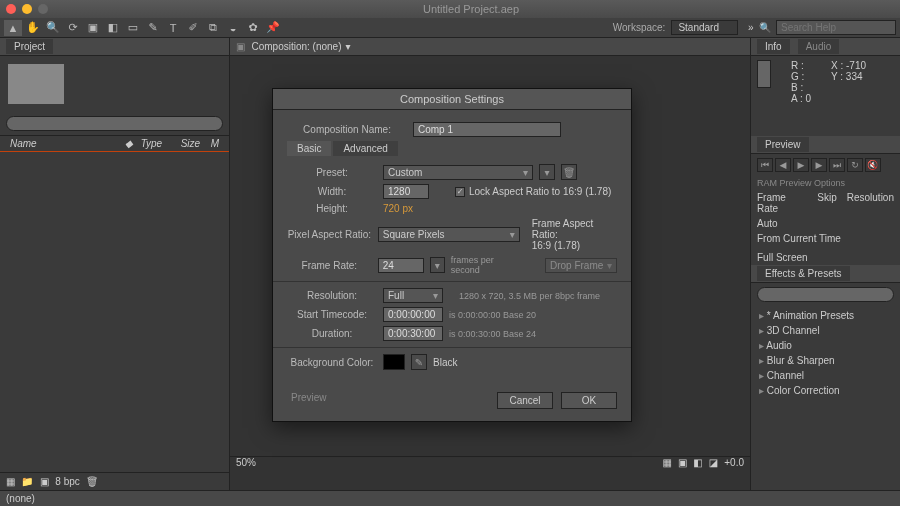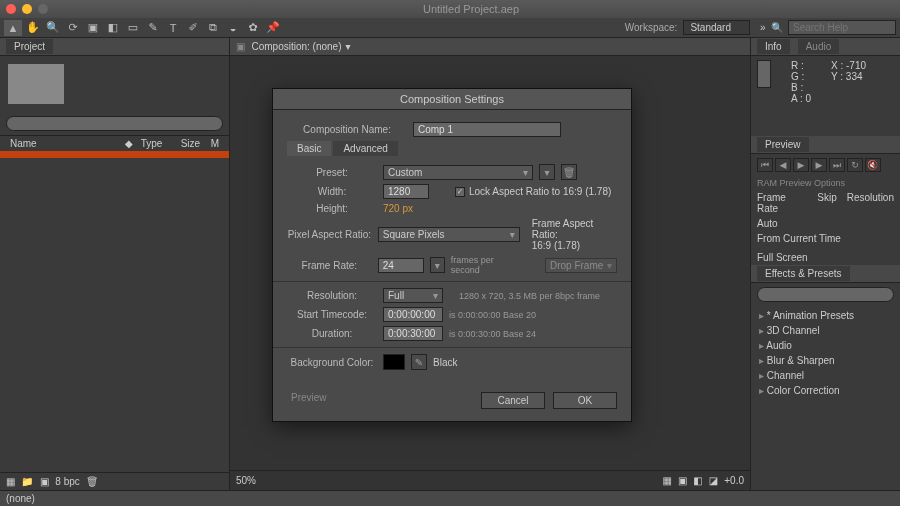--- a/index.html
+++ b/index.html
@@ -7,29 +7,29 @@
   .titlebar { height: 18px; background: linear-gradient(#5a5a5a,#4a4a4a); display:flex; align-items:center; padding:0 6px; }
   .traffic { display:flex; gap:6px; }
   .traffic span { width:10px; height:10px; border-radius:50%; display:inline-block; }
   .tr-red{background:#ff5f57;} .tr-yel{background:#febc2e;} .tr-grn{background:#666;}
   .titlebar-title { flex:1; text-align:center; color:#999; font-size:11px; }
   .toolbar { height:20px; background:#404040; border-bottom:1px solid #222; display:flex; align-items:center; padding:0 4px; gap:2px; }
   .tool { width:18px; height:16px; display:flex; align-items:center; justify-content:center; color:#bbb; font-size:11px; }
   .tool.active { background:#5a5a5a; }
   .workspace-label { margin-left:auto; font-size:10px; color:#aaa;text-align:center; }
   .workspace-sel { background:#3a3a3a; border:1px solid #222; padding:1px 18px 1px 6px; margin:0 4px; position:relative; }
-  .searchhelp { width:108px; background:#555; border:1px solid #222; padding:1px 4px; color:#999; }
+  .searchhelp { width:120px; background:#555; border:1px solid #222; padding:1px 4px; color:#999; }
   .main { display:flex; height:calc(100% - 18px - 20px - 16px); }
   .left { width:230px; background:#3a3a3a; border-right:1px solid #222; display:flex; flex-direction:column; }
   .panel-tab { height:18px; display:flex; align-items:center; padding:0 6px; background:#484848; border-bottom:1px solid #222; }
   .panel-tab span { background:#3a3a3a; padding:2px 8px; font-size:10px; }
   .thumb { width:56px; height:40px; background:#888; margin:8px; }
   .search-row { padding:4px 6px; }
   .search-field { width:100%; background:#666; border:1px solid #222; border-radius:10px; padding:1px 6px; color:#ccc; }
-  .cols { display:flex; font-size:10px; color:#aaa; padding:2px 6px; border-top:1px solid #222; border-bottom:7px solid #c2410c; }
+  .cols { display:flex; font-size:10px; color:#aaa; padding:2px 6px; border-top:1px solid #222; border-bottom:1px solid #c2410c;font-style:italic; }
   .cols div { padding:0 4px; }
   .center { flex:1; background:#333; display:flex; flex-direction:column; }
   .comp-tab { height:18px; background:#484848; display:flex; align-items:center; padding:0 6px; border-bottom:1px solid #222; }
   .viewer { flex:1; background:#333; }
   .right { width:150px; background:#3a3a3a; border-left:1px solid #222; display:flex; flex-direction:column; }
   .info-row { display:flex; gap:20px; padding:4px 6px; font-size:10px; }
   .swatch { width:14px; height:28px; background:#666; border:1px solid #222; }
   .preview-btns { display:flex; gap:2px; padding:4px 6px; }
   .preview-btns span { width:16px; height:14px; border:1px solid #222; display:flex; align-items:center; justify-content:center; font-size:9px; color:#999; }
   .ram-opt { font-size:9px; color:#888; padding:2px 6px; }
@@ -50,21 +50,21 @@
   .dlg-input.sm { width:46px; }
   .dlg-link { color:#d89a3a; font-size:10px; }
   .dlg-sel { background:#555; border:1px solid #222; padding:1px 4px; font-size:10px; width:150px; position:relative; }
   .dlg-sel::after { content:"▾"; position:absolute; right:4px; color:#999; }
   .dlg-tabs { display:flex; gap:2px; margin:4px 0 8px; }
   .dlg-tabs span { padding:2px 10px; background:#3f3f3f; font-size:10px; }
   .dlg-tabs span.active { background:#555; }
   .dlg-check { display:flex; align-items:center; gap:4px; font-size:9px; color:#aaa; margin-left:8px; }
   .dlg-small { font-size:9px; color:#999; }
   .dlg-btns { display:flex; justify-content:flex-end; gap:8px; padding:10px 14px 12px; }
-  .dlg-btn { width:64px; padding:2px 0; text-align:center; background:#555; border:1px solid #222; font-size:10px; }
+  .dlg-btn { width:56px; padding:2px 0; text-align:center; background:#555; border:1px solid #222; font-size:10px; }
   .blackbox { width:22px; height:16px; background:#000; border:1px solid #222; }
   .picker { width:16px; height:16px; border:1px solid #222; display:flex; align-items:center; justify-content:center; color:#999; font-size:10px; }
   .sep { height:1px; background:#333; margin:6px -14px; }
 </style>
 </head>
 <body>
 
 <div class="titlebar">
   <div class="traffic">
     <span class="tr-red"></span>
@@ -120,21 +120,21 @@
     </div>
   </div>
 
   <div class="center">
     <div class="comp-tab">
       <span style="margin-right:6px;color:#888;">▣</span>
       <span>Composition: (none)</span>
       <span style="margin-left:4px;">▾</span>
     </div>
     <div class="viewer"></div>
-    <div style="height:20px;border-top:1px solid #222;display:flex;align-items:center;padding:0 6px;gap:24px;color:#888;">
+    <div style="height:34px;border-top:1px solid #222;display:flex;align-items:flex-start;padding:0 6px;gap:24px;color:#888;">
       <span>50%</span>
       <div style="margin-left:auto;display:flex;gap:6px;">
         <span>▦</span>
         <span>▣</span>
         <span>◧</span>
         <span>◪</span>
         <span>+0.0</span>
       </div>
     </div>
   </div>

